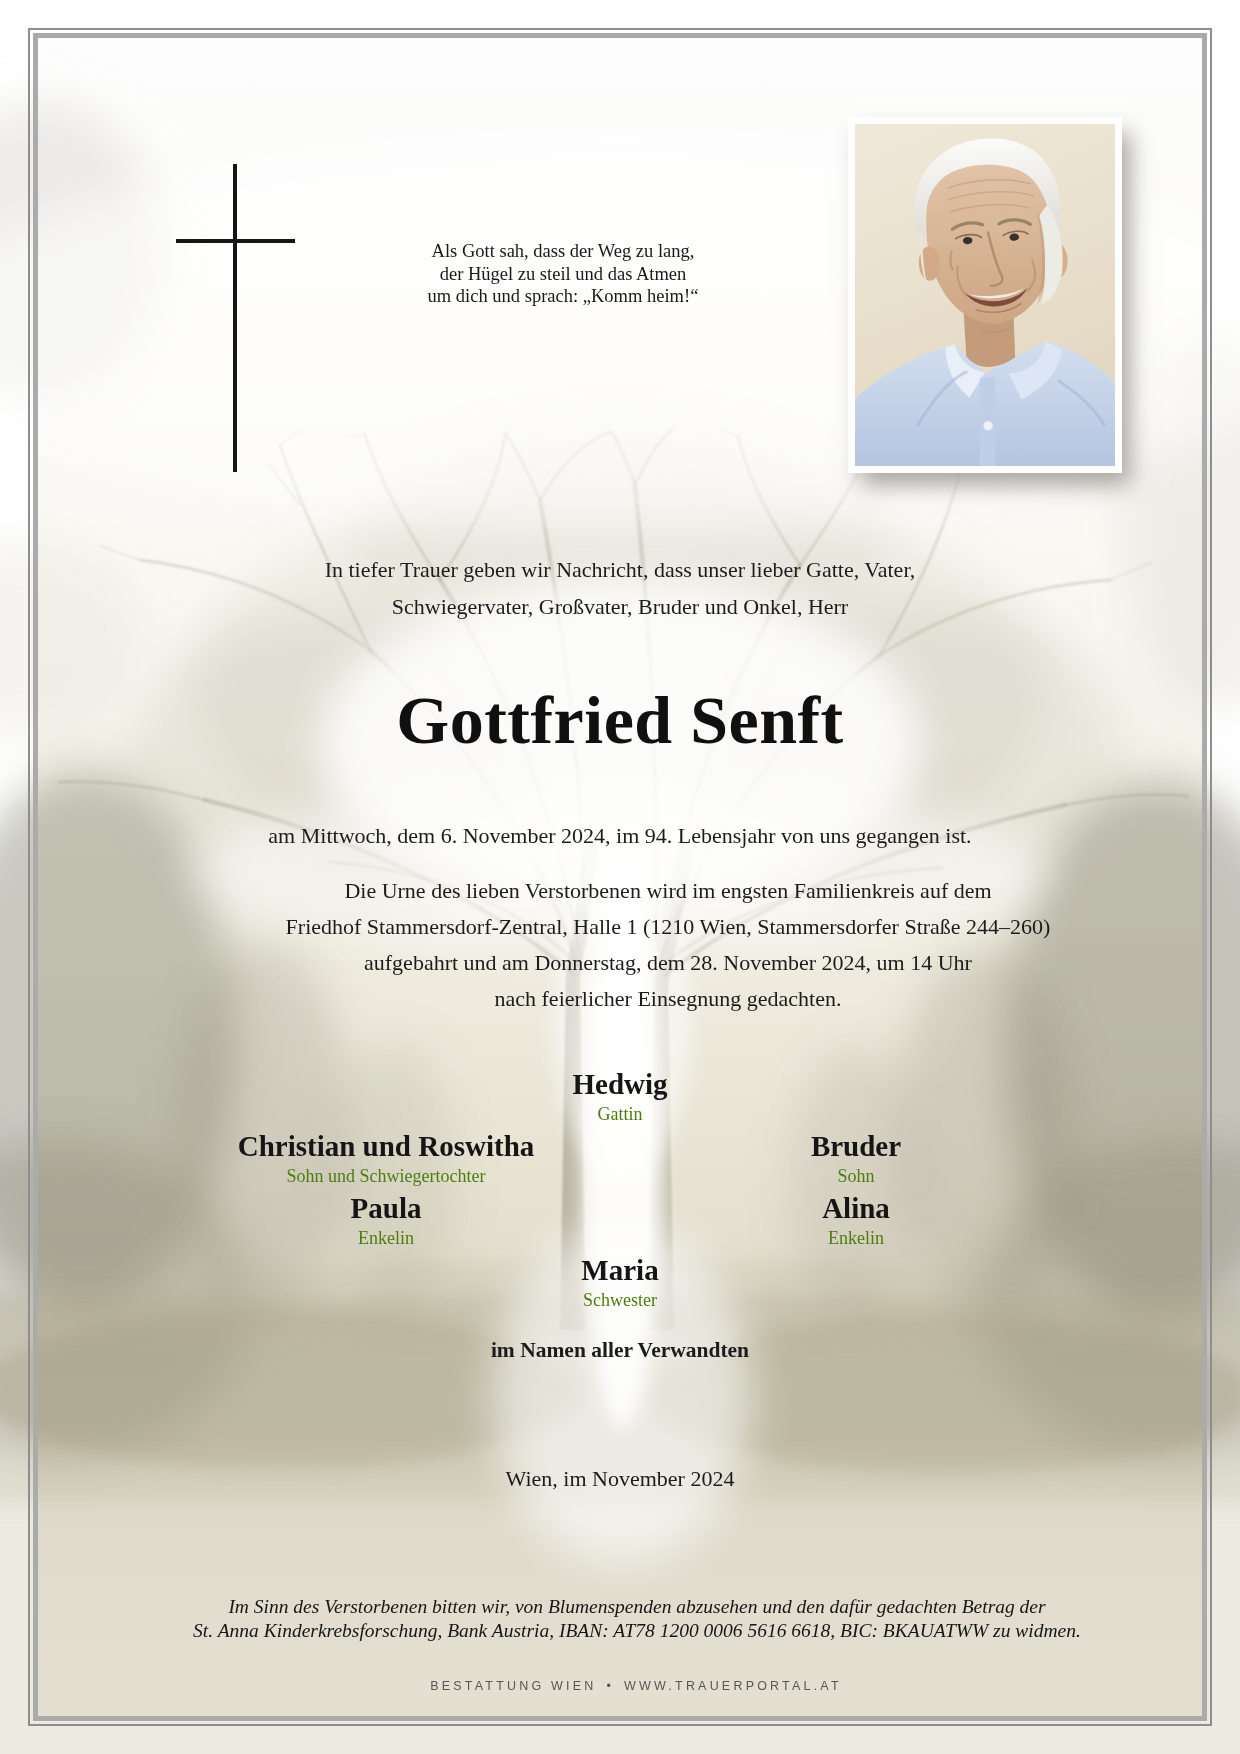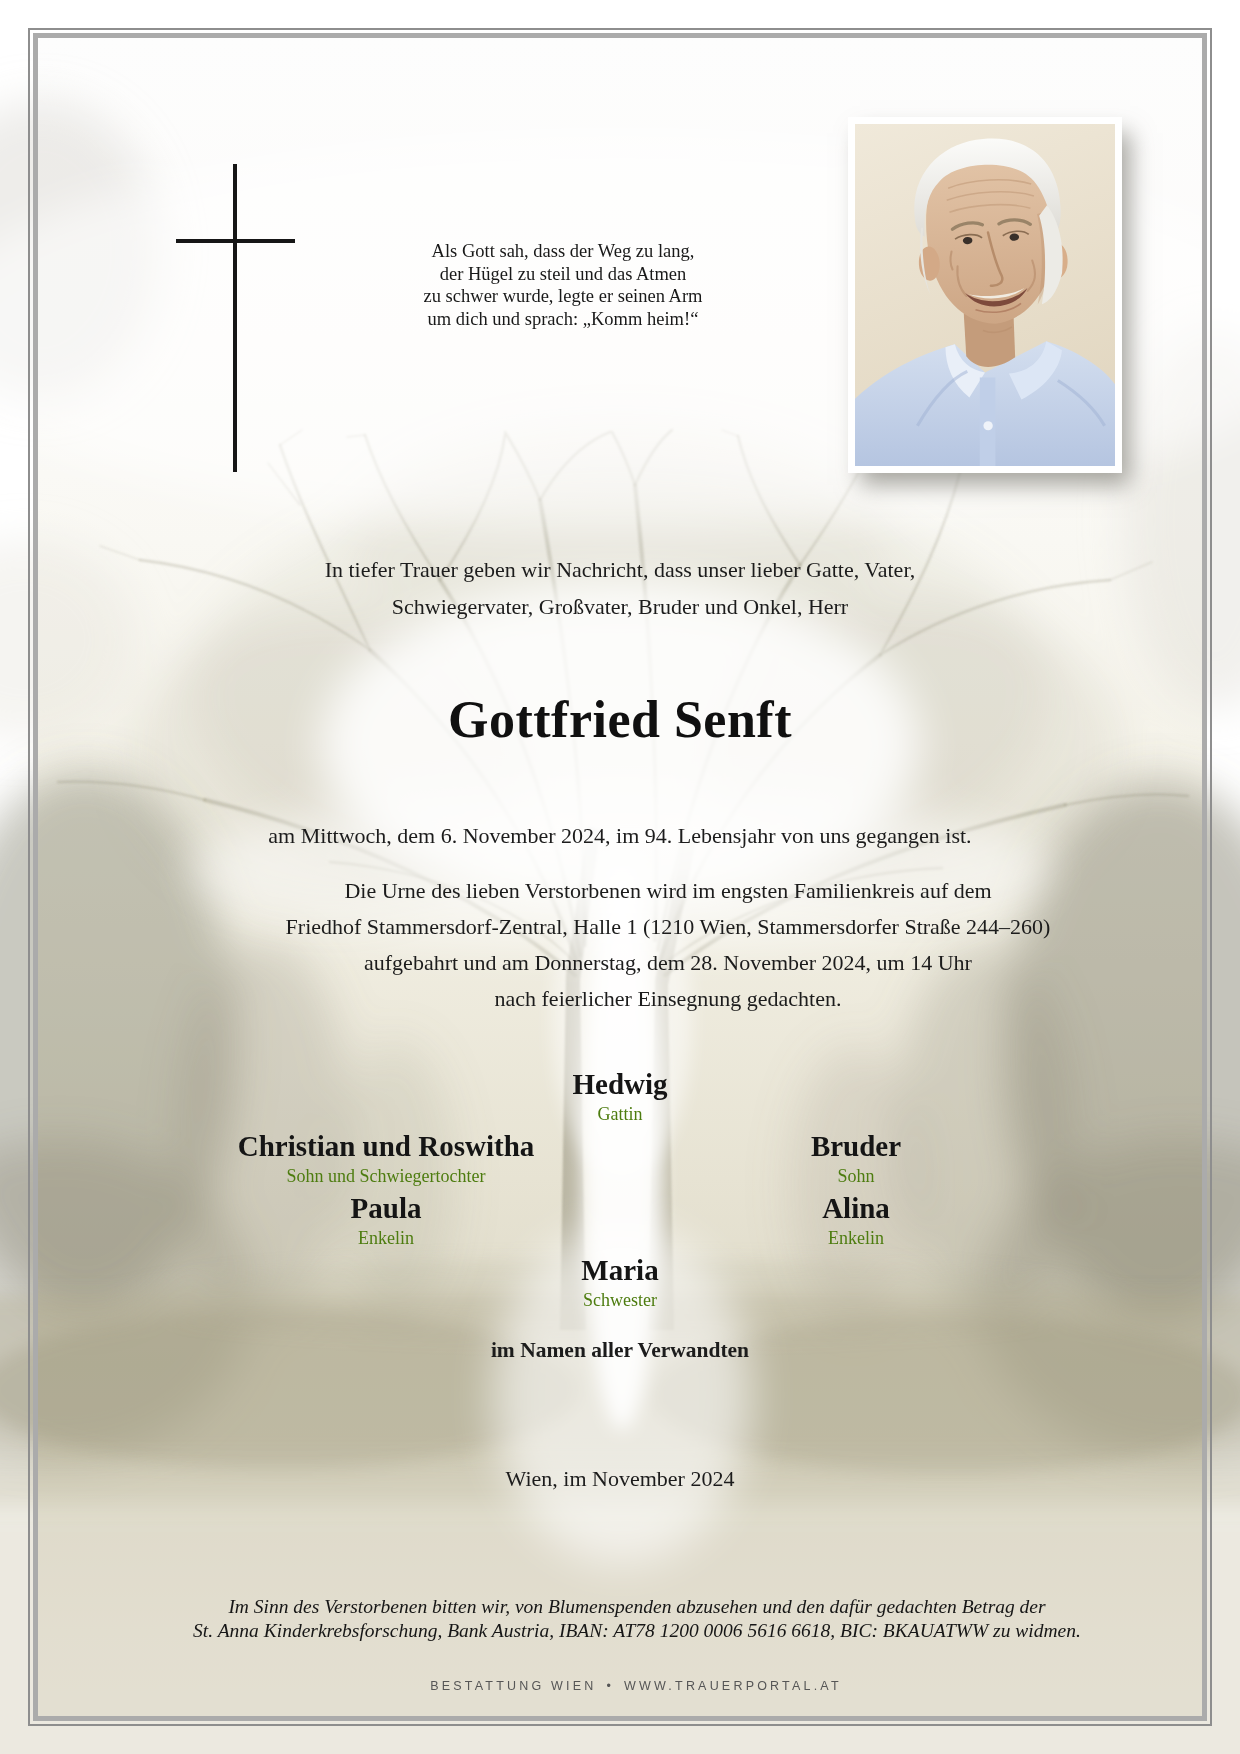--- a/index.html
+++ b/index.html
@@ -30,21 +30,21 @@
          font-size:18.5px;line-height:22.5px;color:#191919;}
 
   .photo-frame{
     position:absolute;left:848px;top:117px;width:260px;height:342px;
     background:#ffffff;border:7px solid #ffffff;z-index:4;
     box-shadow:10px 14px 22px -2px rgba(95,93,84,.55);
   }
   .photo-frame svg{display:block;width:260px;height:342px;}
 
   .intro{top:552px;font-size:22px;line-height:36.5px;}
-  .deceased-name{top:680px;font-size:52px;line-height:80px;font-weight:bold;color:#101010;letter-spacing:.5px;}
+  .deceased-name{top:680px;font-size:68px;line-height:80px;font-weight:bold;color:#101010;letter-spacing:.5px;}
   .death-line{top:821px;font-size:22px;line-height:30px;}
   .funeral{top:873px;font-size:22px;line-height:36px;padding-left:48px;}
 
   .family-entry{position:absolute;transform:translateX(-50%);text-align:center;z-index:3;white-space:nowrap;font-family:Liberation Serif, serif;}
   .family-name{font-size:29px;line-height:34px;font-weight:bold;color:#151515;}
   .family-rel{font-size:18px;line-height:27px;color:#4d7c0f;}
 
   .in-namen{top:1336px;font-size:21.5px;line-height:28px;font-weight:bold;}
   .place-date{top:1464px;font-size:22px;line-height:30px;}
   .donation{top:1595px;font-size:19.5px;line-height:23.5px;font-style:italic;color:#161616;margin-left:17px;}
@@ -158,21 +158,20 @@
 
   <div class="border-thin"></div>
   <div class="border-thick"></div>
 
   <div class="cross-v"></div>
   <div class="cross-h"></div>
 
   <div class="layer quote">
     <div>Als Gott sah, dass der Weg zu lang,</div>
     <div>der Hügel zu steil und das Atmen</div>
-    <div>zu schwer wurde, legte er seinen Arm</div>
     <div>um dich und sprach: „Komm heim!“</div>
   </div>
 
   <div class="photo-frame">
     <svg viewBox="0 0 250 340" preserveAspectRatio="none" aria-hidden="true">
       <defs>
         <linearGradient id="pbg" x1="0" y1="0" x2="0.3" y2="1">
           <stop offset="0" stop-color="#f0e9da"></stop>
             <stop offset="1" stop-color="#e2d7c1"></stop>
         </linearGradient>

